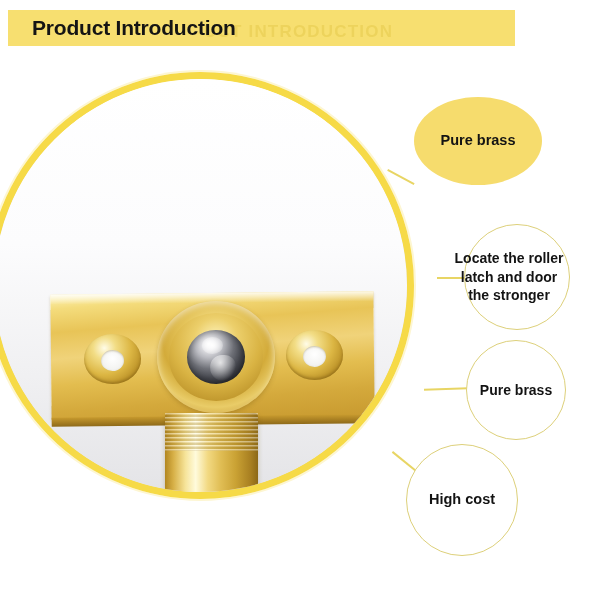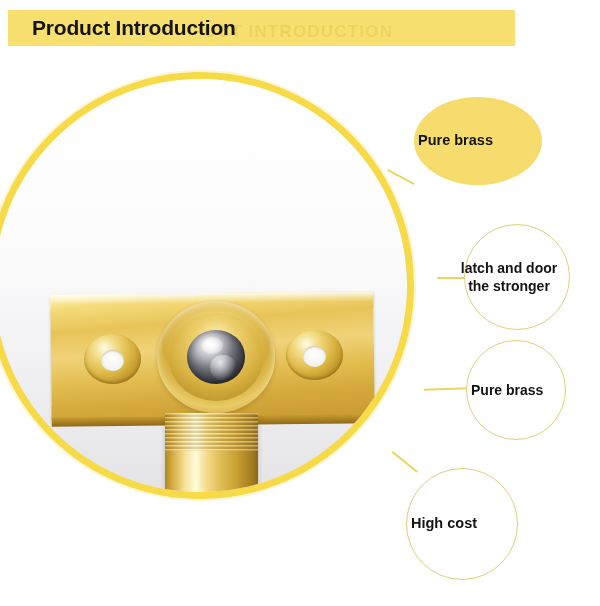--- a/index.html
+++ b/index.html
@@ -184,40 +184,40 @@
         rgba(255,255,255,0.42) 0px, rgba(255,255,255,0.42) 1px,
         rgba(150,115,30,0.30) 2px, rgba(150,115,30,0.30) 4px);
   }
 
   
   .callout {
     position: absolute;
     border-radius: 50%;
     display: flex;
     align-items: center;
-    justify-content: flex-start;
+    justify-content: center;
     text-align: center;
     font-weight: bold;
     color: #131313;
     line-height: 1.32;
   }
   .callout.filled {
     background: #f6dc6d;
     border: none;
   }
   .callout.outlined {
     background: #ffffff;
     border: 1.6px solid #ddd07a;
   }
   .callout span { display: block; padding: 0 4px; }
 
   #callout-1 { left: 414px; top: 97px;  width: 128px; height: 88px;  font-size: 14.5px; }
   #callout-2 { left: 464px; top: 224px; width: 106px; height: 106px; font-size: 14px; }
   #callout-3 { left: 466px; top: 340px; width: 100px; height: 100px; font-size: 14px; }
-  #callout-4 { left: 406px; top: 468px; width: 112px; height: 112px; font-size: 14.5px; }
+  #callout-4 { left: 406px; top: 444px; width: 112px; height: 112px; font-size: 14.5px; }
 
   
   #callout-2 span { width: 138px; margin-left: -16px; }
 
   
   .connector {
     position: absolute;
     background: #e8d564;
   }
   #connector-1 { left: 386px; top: 176px; width: 30px; height: 1.6px; transform: rotate(28deg); }
@@ -261,20 +261,21 @@
   <div class="connector" id="connector-4"></div>
 
   <div class="callout filled" id="callout-1">
     <span>
         <div>Pure brass</div>
       </span>
   </div>
 
   <div class="callout outlined" id="callout-2">
     <span>
+        <div>Locate the roller</div>
         <div>latch and door</div>
         <div>the stronger</div>
       </span>
   </div>
 
   <div class="callout outlined" id="callout-3">
     <span>
         <div>Pure brass</div>
       </span>
   </div>

